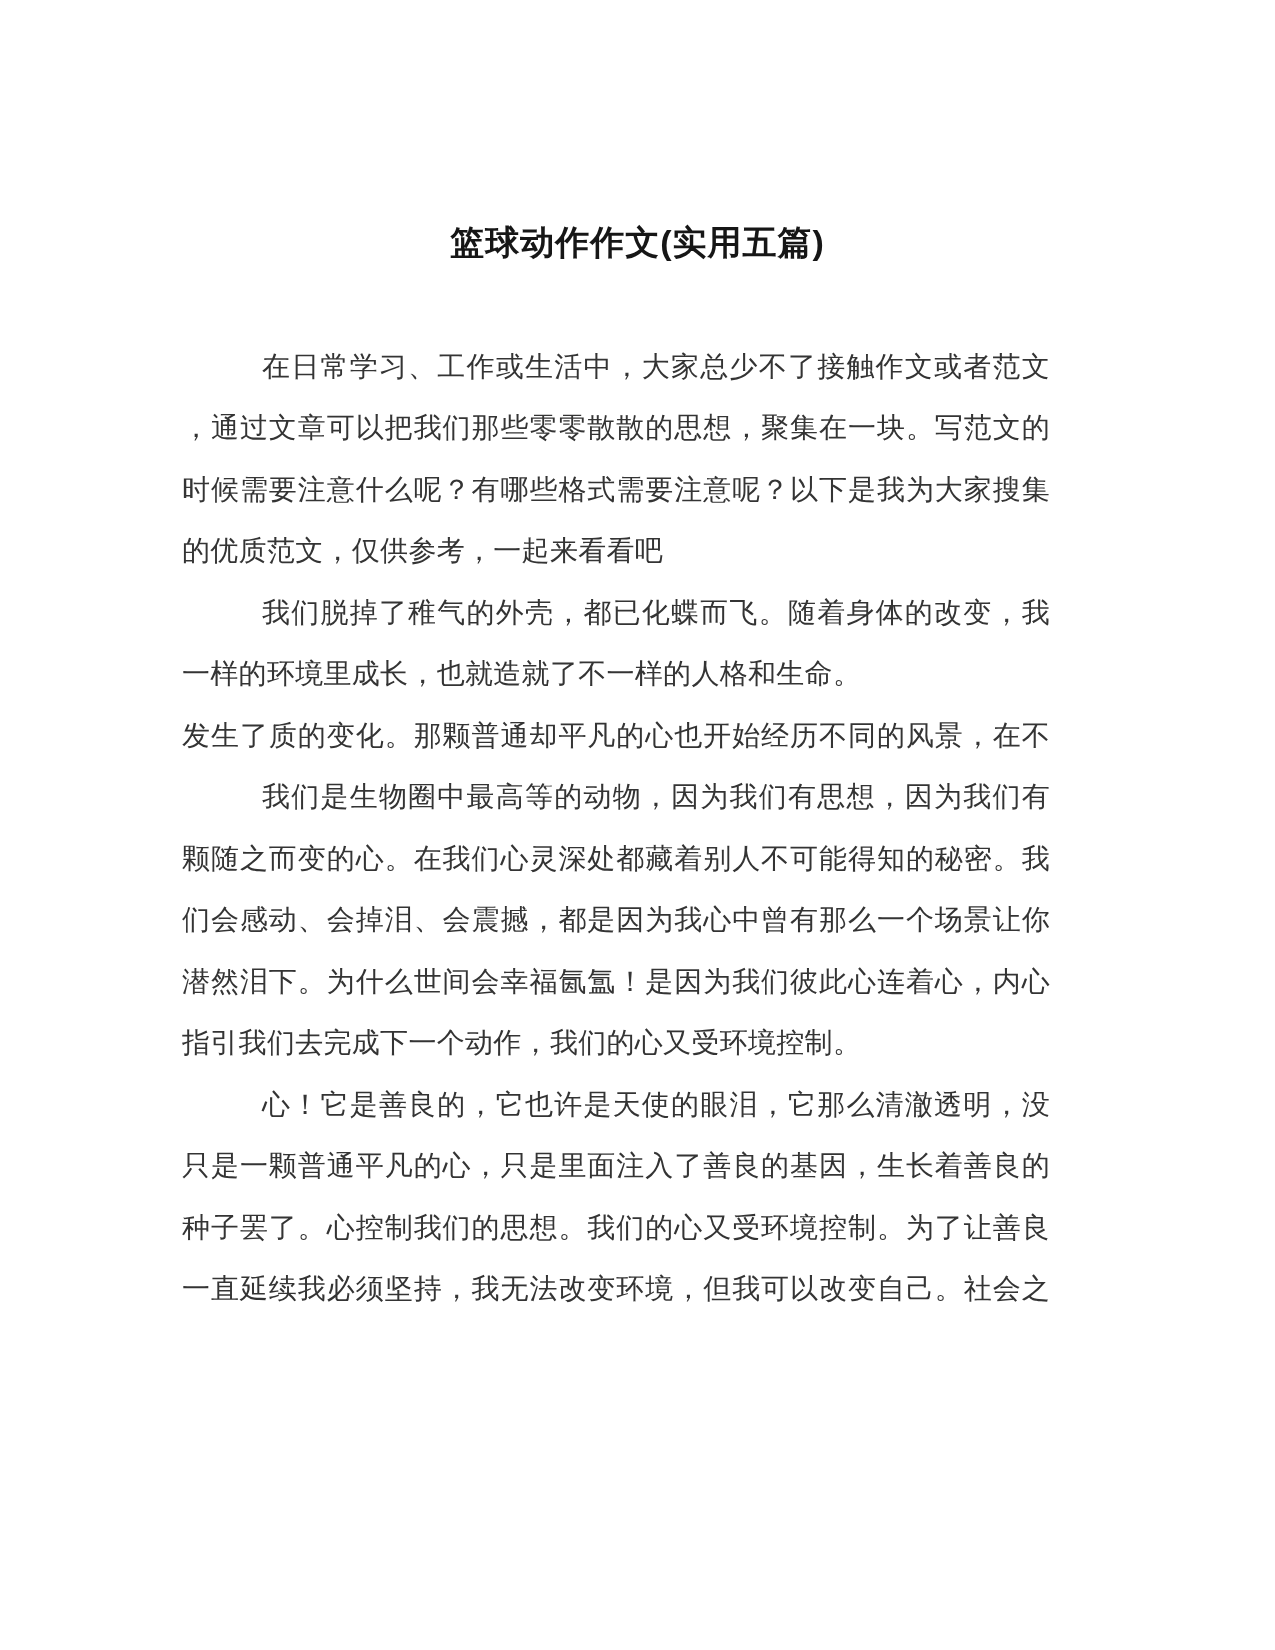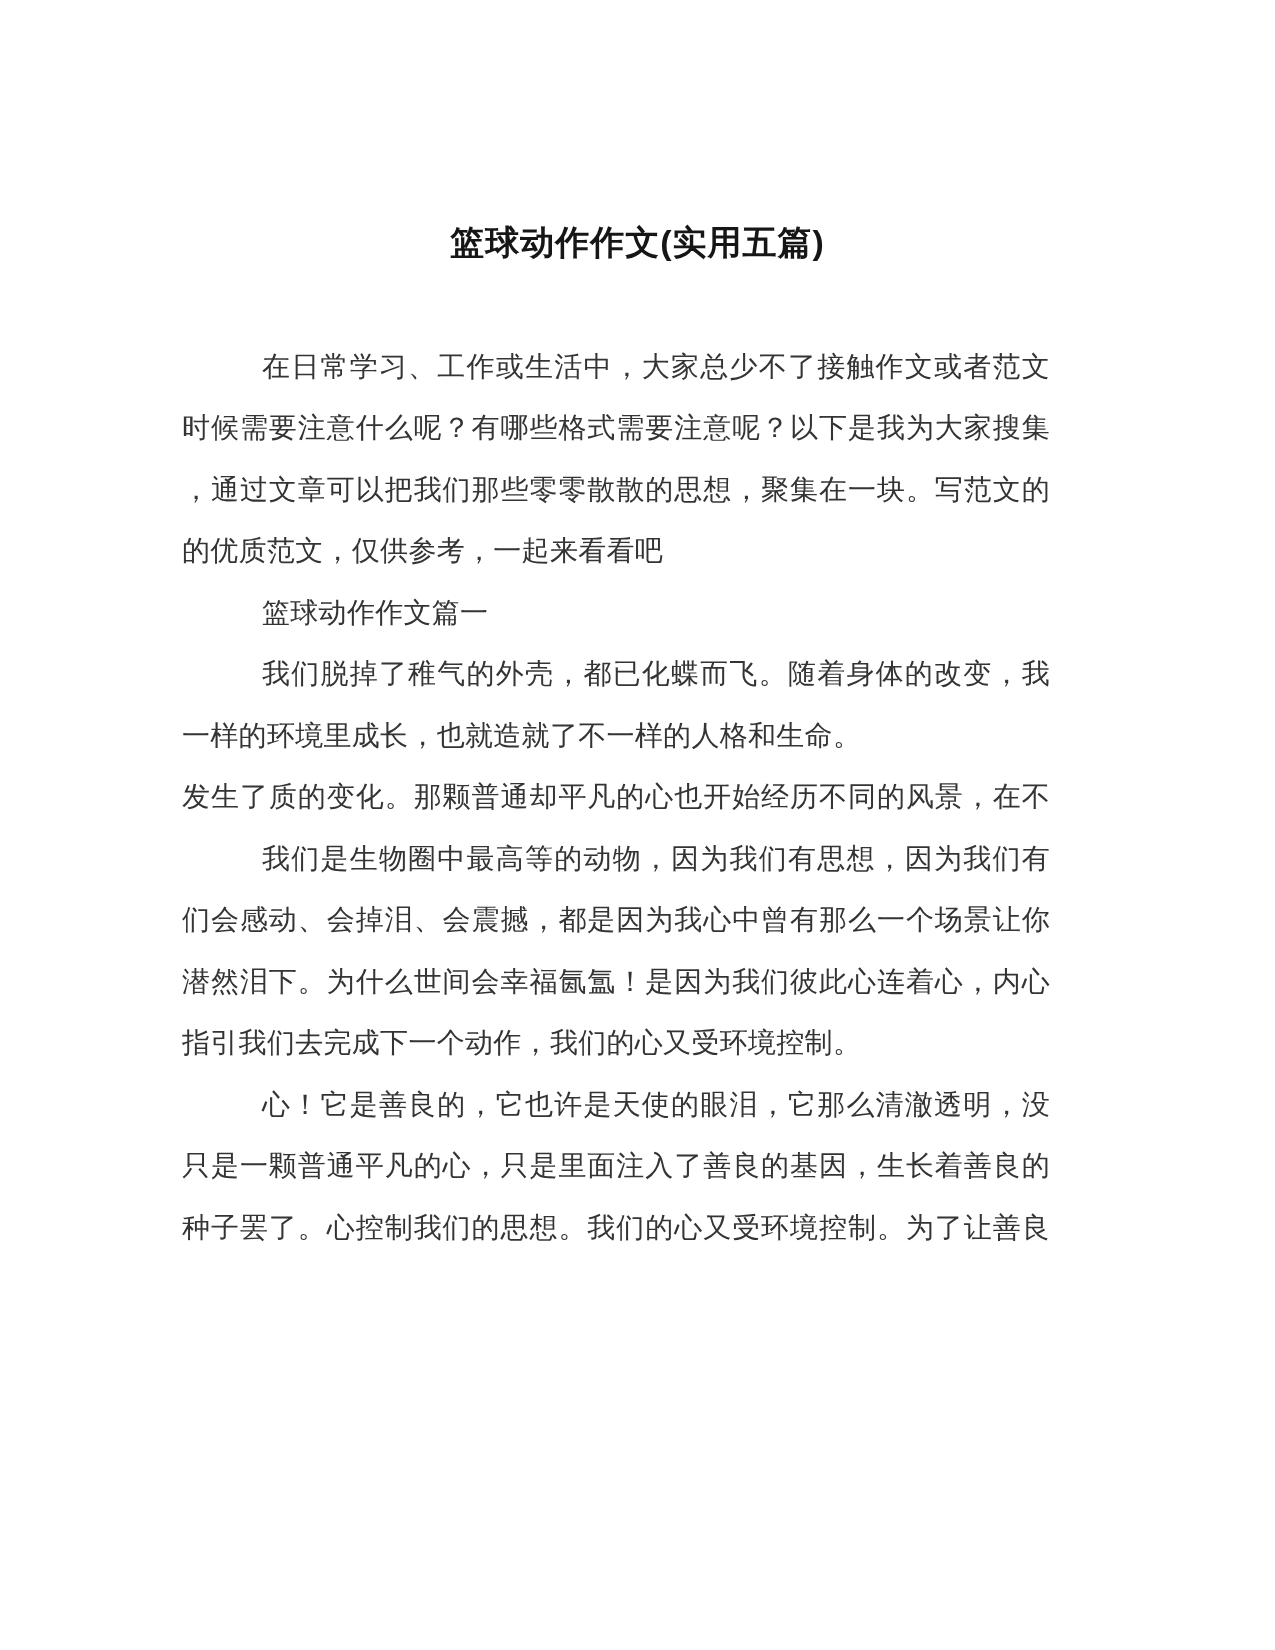--- a/index.html
+++ b/index.html
@@ -48,28 +48,29 @@
     text-indent: 80px;
   }
 </style>
 </head>
 <body>
 
 <div class="page">
   <div class="doc-title">篮球动作作文(实用五篇)</div>
   <div class="doc-body">
       <div class="text-line indent justify">在日常学习、工作或生活中，大家总少不了接触作文或者范文吧</div>
+      <div class="text-line justify">，通过文章可以把我们那些零零散散的思想，聚集在一块。写范文的</div>
       <div class="text-line justify">时候需要注意什么呢？有哪些格式需要注意呢？以下是我为大家搜集</div>
-      <div class="text-line justify">，通过文章可以把我们那些零零散散的思想，聚集在一块。写范文的</div>
       <div class="text-line">的优质范文，仅供参考，一起来看看吧</div>
-      <div class="text-line indent">篮球动作作文篇一</div>
       <div class="text-line indent justify">我们脱掉了稚气的外壳，都已化蝶而飞。随着身体的改变，我们</div>
       <div class="text-line">一样的环境里成长，也就造就了不一样的人格和生命。</div>
       <div class="text-line justify">发生了质的变化。那颗普通却平凡的心也开始经历不同的风景，在不</div>
       <div class="text-line indent justify">我们是生物圈中最高等的动物，因为我们有思想，因为我们有一</div>
+      <div class="text-line justify">颗随之而变的心。在我们心灵深处都藏着别人不可能得知的秘密。我</div>
       <div class="text-line justify">们会感动、会掉泪、会震撼，都是因为我心中曾有那么一个场景让你</div>
       <div class="text-line justify">潜然泪下。为什么世间会幸福氤氲！是因为我们彼此心连着心，内心</div>
       <div class="text-line">指引我们去完成下一个动作，我们的心又受环境控制。</div>
       <div class="text-line indent justify">心！它是善良的，它也许是天使的眼泪，它那么清澈透明，没有</div>
       <div class="text-line justify">只是一颗普通平凡的心，只是里面注入了善良的基因，生长着善良的</div>
       <div class="text-line justify">种子罢了。心控制我们的思想。我们的心又受环境控制。为了让善良</div>
+      <div class="text-line justify">一直延续我必须坚持，我无法改变环境，但我可以改变自己。社会之</div>
     </div>
 </div>
 
 </body></html>

